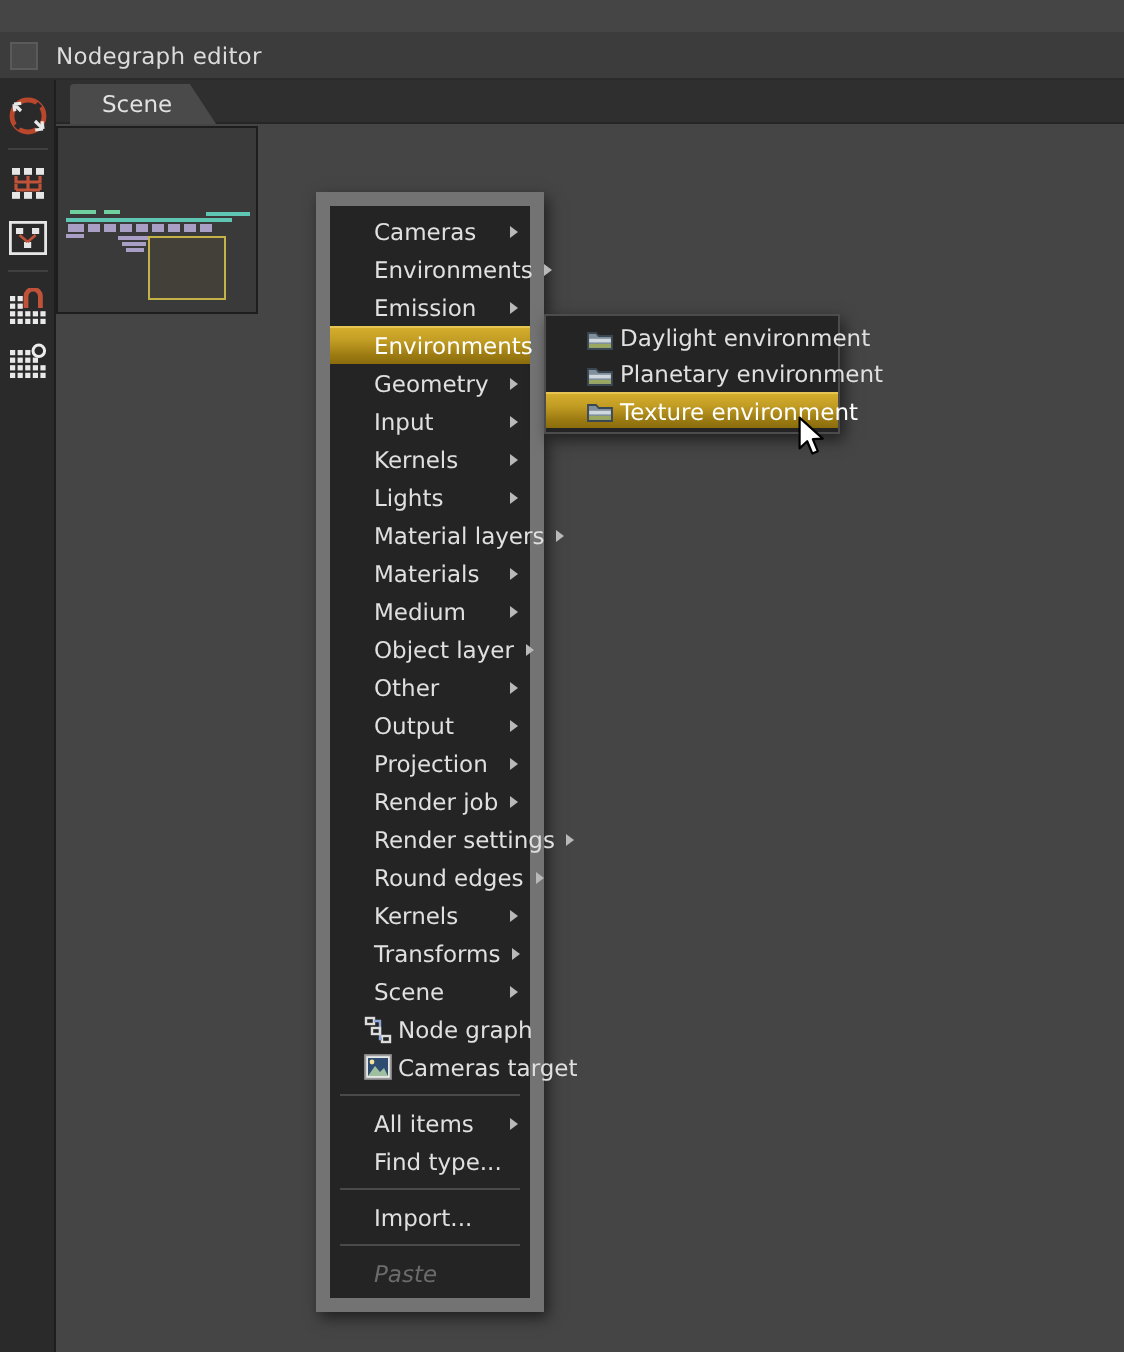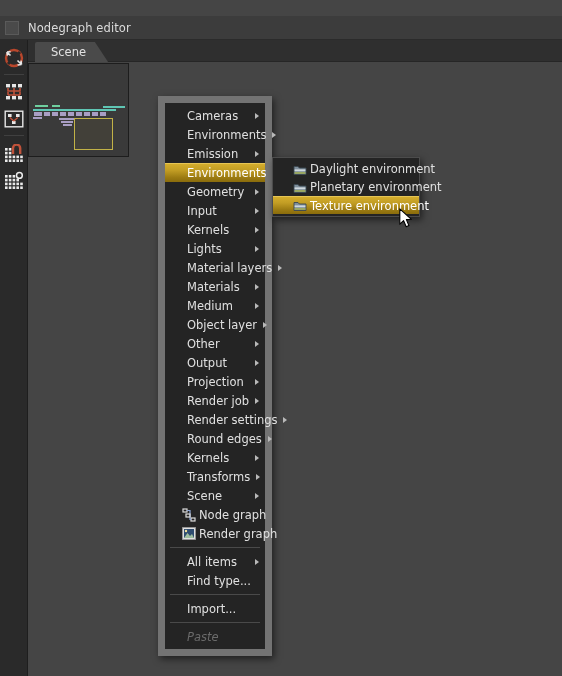--- a/index.html
+++ b/index.html
@@ -411,21 +411,21 @@
         </div>
         <div class="menu-item with-icon">
           <div class="menu-icon">
             <svg width="14" height="13" viewBox="0 0 14 13">
               <rect x="0.6" y="0.6" width="12.8" height="11.8" fill="#e8e8e8" stroke="#9a9a9a" stroke-width="1"></rect>
               <rect x="2" y="2" width="10" height="9" fill="#2f4d70"></rect>
               <path d="M2 11 L5.5 6 L8 9 L10 7 L12 11 Z" fill="#9fbfa0"></path>
               <circle cx="4" cy="4" r="1.2" fill="#f2e29a"></circle>
             </svg>
           </div>
-          <span class="menu-label">Render graph</span>
+          <span class="menu-label">Cameras target</span>
         </div>
         <div class="menu-sep"></div>
         <div class="menu-item">
           <span class="menu-label">All items</span>
           <div class="menu-arrow"></div>
         </div>
         <div class="menu-item">
           <span class="menu-label">Find type...</span>
         </div>
         <div class="menu-sep"></div>

